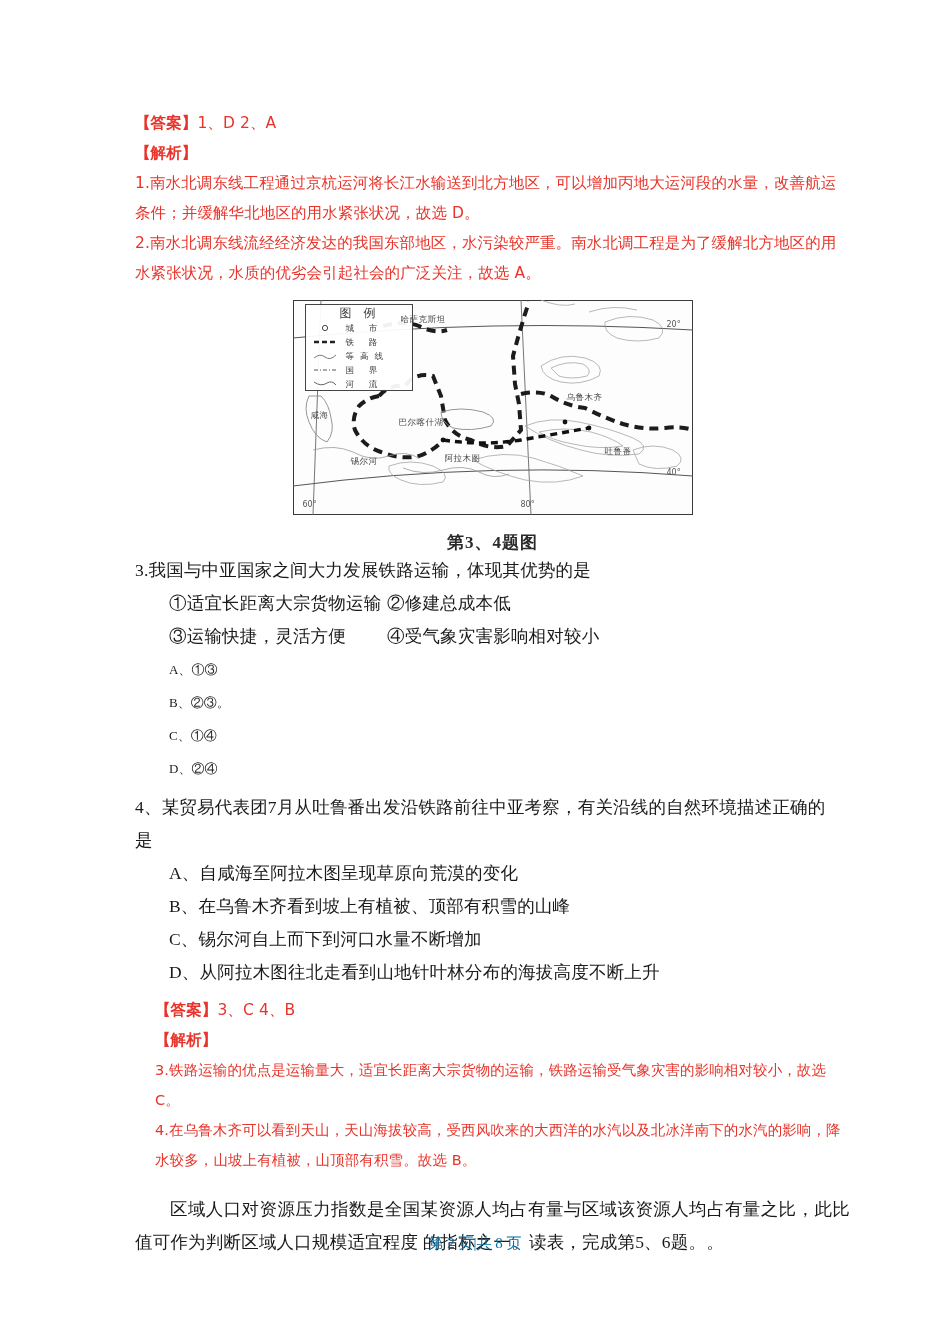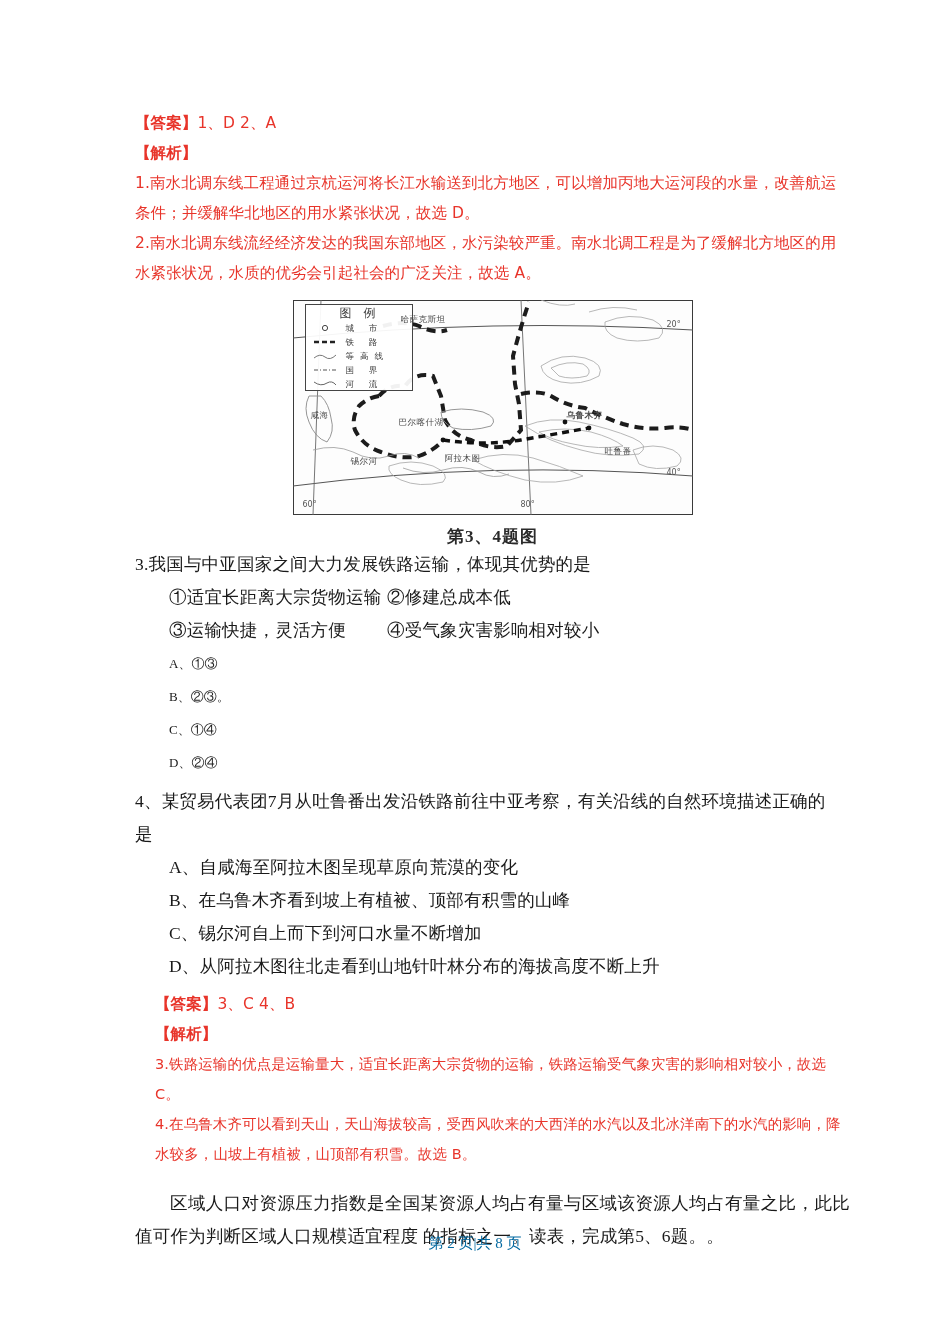--- a/index.html
+++ b/index.html
@@ -152,21 +152,21 @@
   }
   .grid-label {
     position: absolute;
     font-size: 8px;
     font-family: "DejaVu Sans", "Liberation Sans", sans-serif;
     color: #555;
   }
   .fig-caption {
     font-size: 17px;
     font-weight: bold;
-    margin-top: 10px;
+    margin-top: 16px;
     letter-spacing: 1px;
     color: #2a2a2a;
   }
   
   .footer {
     position: absolute;
     left: 0;
     right: 0;
     top: 1234px;
     text-align: center;
@@ -280,21 +280,21 @@
               </svg>
           </span>
           <span class="legend-lbl">河 流</span>
         </div>
       </div>
 
       <div class="map-label" style="left:108px; top:14px;">哈萨克斯坦</div>
       <div class="map-label" style="left:18px; top:110px;">咸海</div>
       <div class="map-label" style="left:106px; top:117px;">巴尔喀什湖</div>
       <div class="map-label" style="left:152px; top:138px;margin-top:15px;">阿拉木图</div>
-      <div class="map-label" style="left:274px; top:110px;font-weight:bold;">乌鲁木齐</div>
+      <div class="map-label" style="left:274px; top:92px;">乌鲁木齐</div>
       <div class="map-label" style="left:312px; top:146px;">吐鲁番</div>
       <div class="map-label" style="left:58px; top:156px;">锡尔河</div>
 
       <div class="grid-label" style="left:374px; top:20px;">20°</div>
       <div class="grid-label" style="left:374px; top:168px;">40°</div>
       <div class="grid-label" style="left:10px; top:200px;">60°</div>
       <div class="grid-label" style="left:228px; top:200px;">80°</div>
     </div>
     <div class="fig-caption">第3、4题图</div>
   </div>

